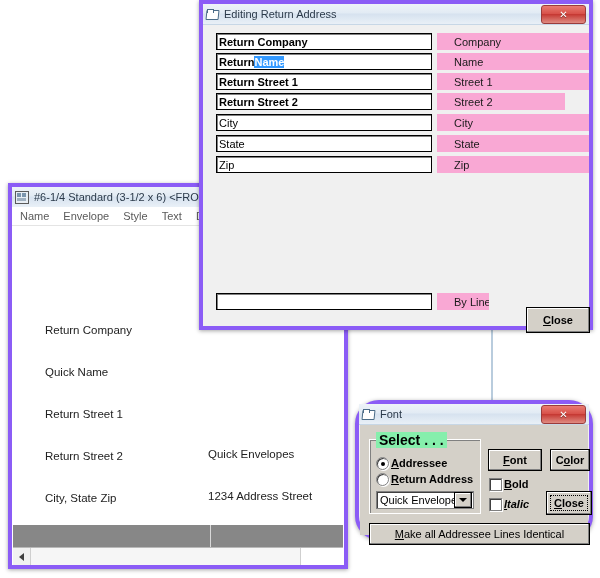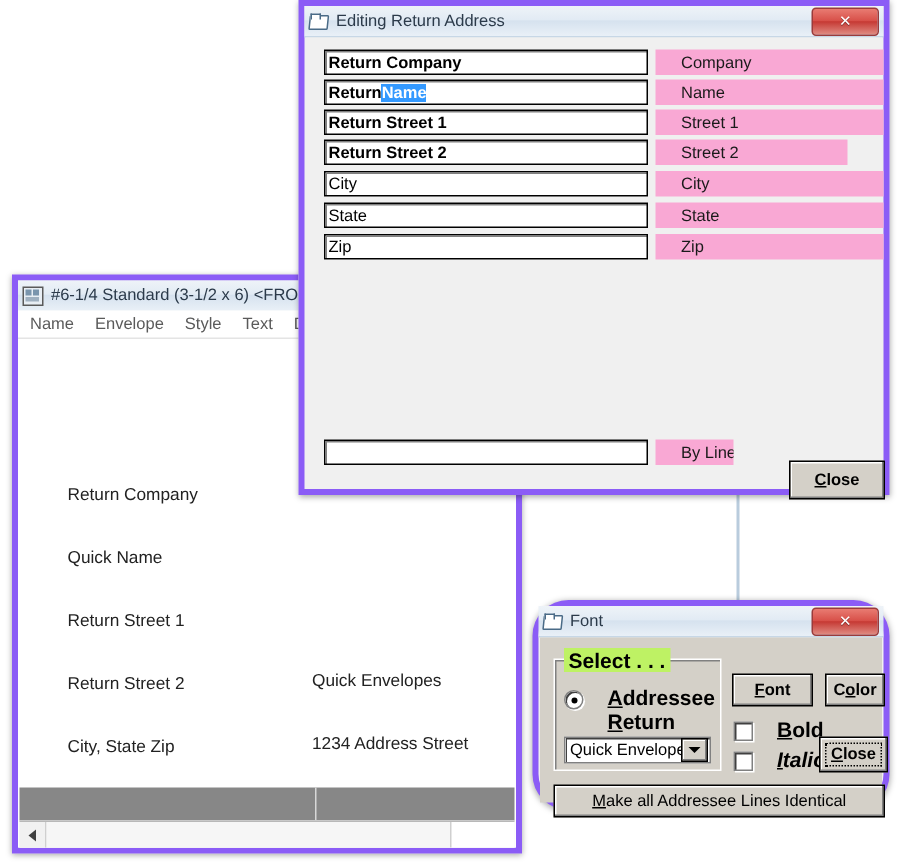--- a/index.html
+++ b/index.html
@@ -94,30 +94,30 @@
   }
   u{text-decoration:underline;}
 
   .grp{
     box-sizing:border-box;
     border:1px solid #ffffff;
     box-shadow:inset 1px 1px 0 #808080;
     position:relative;
   }
   .grp-label{
-    position:absolute;left:6px;top:-8px;background:#bef264;padding:0 3px;
+    position:absolute;left:6px;top:-8px;background:#86efac;padding:0 3px;
     font-size:14px;font-weight:bold;
   }
   .radio{width:11px;height:11px;border-radius:50%;background:#fff;
     border:1px solid #808080;box-shadow:inset 1px 1px 0 #404040, 1px 1px 0 #fff;
     display:inline-flex;align-items:center;justify-content:center;flex:0 0 auto;}
   .radio.on::after{content:"";width:4px;height:4px;border-radius:50%;background:#000;}
   .chk{width:11px;height:11px;background:#fff;border:1px solid #808080;
     box-shadow:inset 1px 1px 0 #404040, 1px 1px 0 #fff;flex:0 0 auto;}
-  .row-opt{display:flex;align-items:flex-end;gap:16px;font-size:14px;font-weight:bold;}
+  .row-opt{display:flex;align-items:flex-start;gap:2px;font-size:11px;font-weight:bold;}
 
   .combo{
     box-sizing:border-box;height:18px;background:#fff;
     border:1px solid #808080;box-shadow:inset 1px 1px 0 #404040;
     display:flex;align-items:center;font-size:11px;padding-left:3px;
   }
   .combo .lab{flex:1;white-space:nowrap;overflow:hidden;}
   .combo .arw{
     width:16px;height:14px;margin-right:1px;background:#d4d0c8;
     border:1px solid #000;

